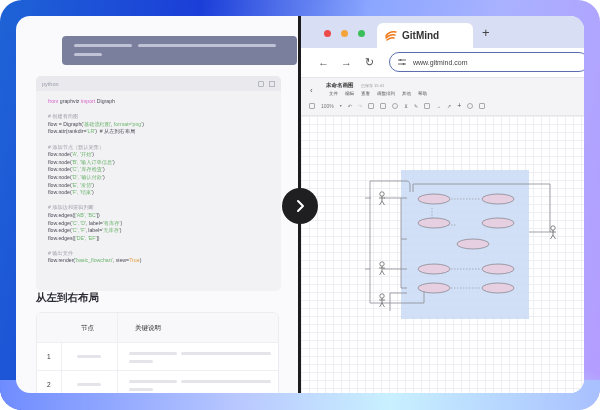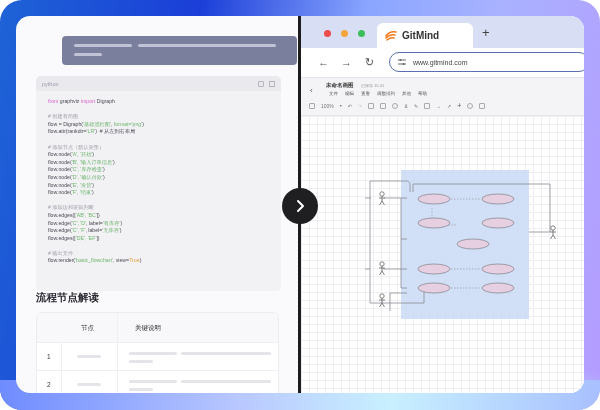--- a/index.html
+++ b/index.html
@@ -149,21 +149,21 @@
         <div class="code-line"><span>flow.edges([</span><span class="str">'AB', 'BC'</span><span>])</span></div>
         <div class="code-line"><span>flow.edge(</span><span class="str">'C', 'D'</span><span>, label=</span><span class="str">'有库存'</span><span>)</span></div>
         <div class="code-line"><span>flow.edge(</span><span class="str">'C', 'F'</span><span>, label=</span><span class="str">'无库存'</span><span>)</span></div>
         <div class="code-line"><span>flow.edges([</span><span class="str">'DE', 'EF'</span><span>])</span></div>
         <div class="code-line"></div>
         <div class="code-line"><span class="cm"># 输出文件</span></div>
         <div class="code-line"><span>flow.render(</span><span class="str">'basic_flowchart'</span><span>, view=</span><span class="num">True</span><span>)</span></div>
       </div>
   </div>
 
-  <div class="section-title">流程节点解读</div>
+  <div class="section-title">从左到右布局</div>
 
   <div class="table">
     <div class="t-row t-head">
       <span class="t-text" style="left:44px;top:11px;">节点</span>
       <span class="t-text" style="left:98px;top:11px;">关键说明</span>
     </div>
     <div class="t-col-line" style="left:80px;"></div>
     <div class="t-col-line" style="left:24px;top:30px;"></div>
     <div class="t-row" style="top:30px;height:28px;">
       <span class="t-text" style="left:10px;top:10px;">1</span>

